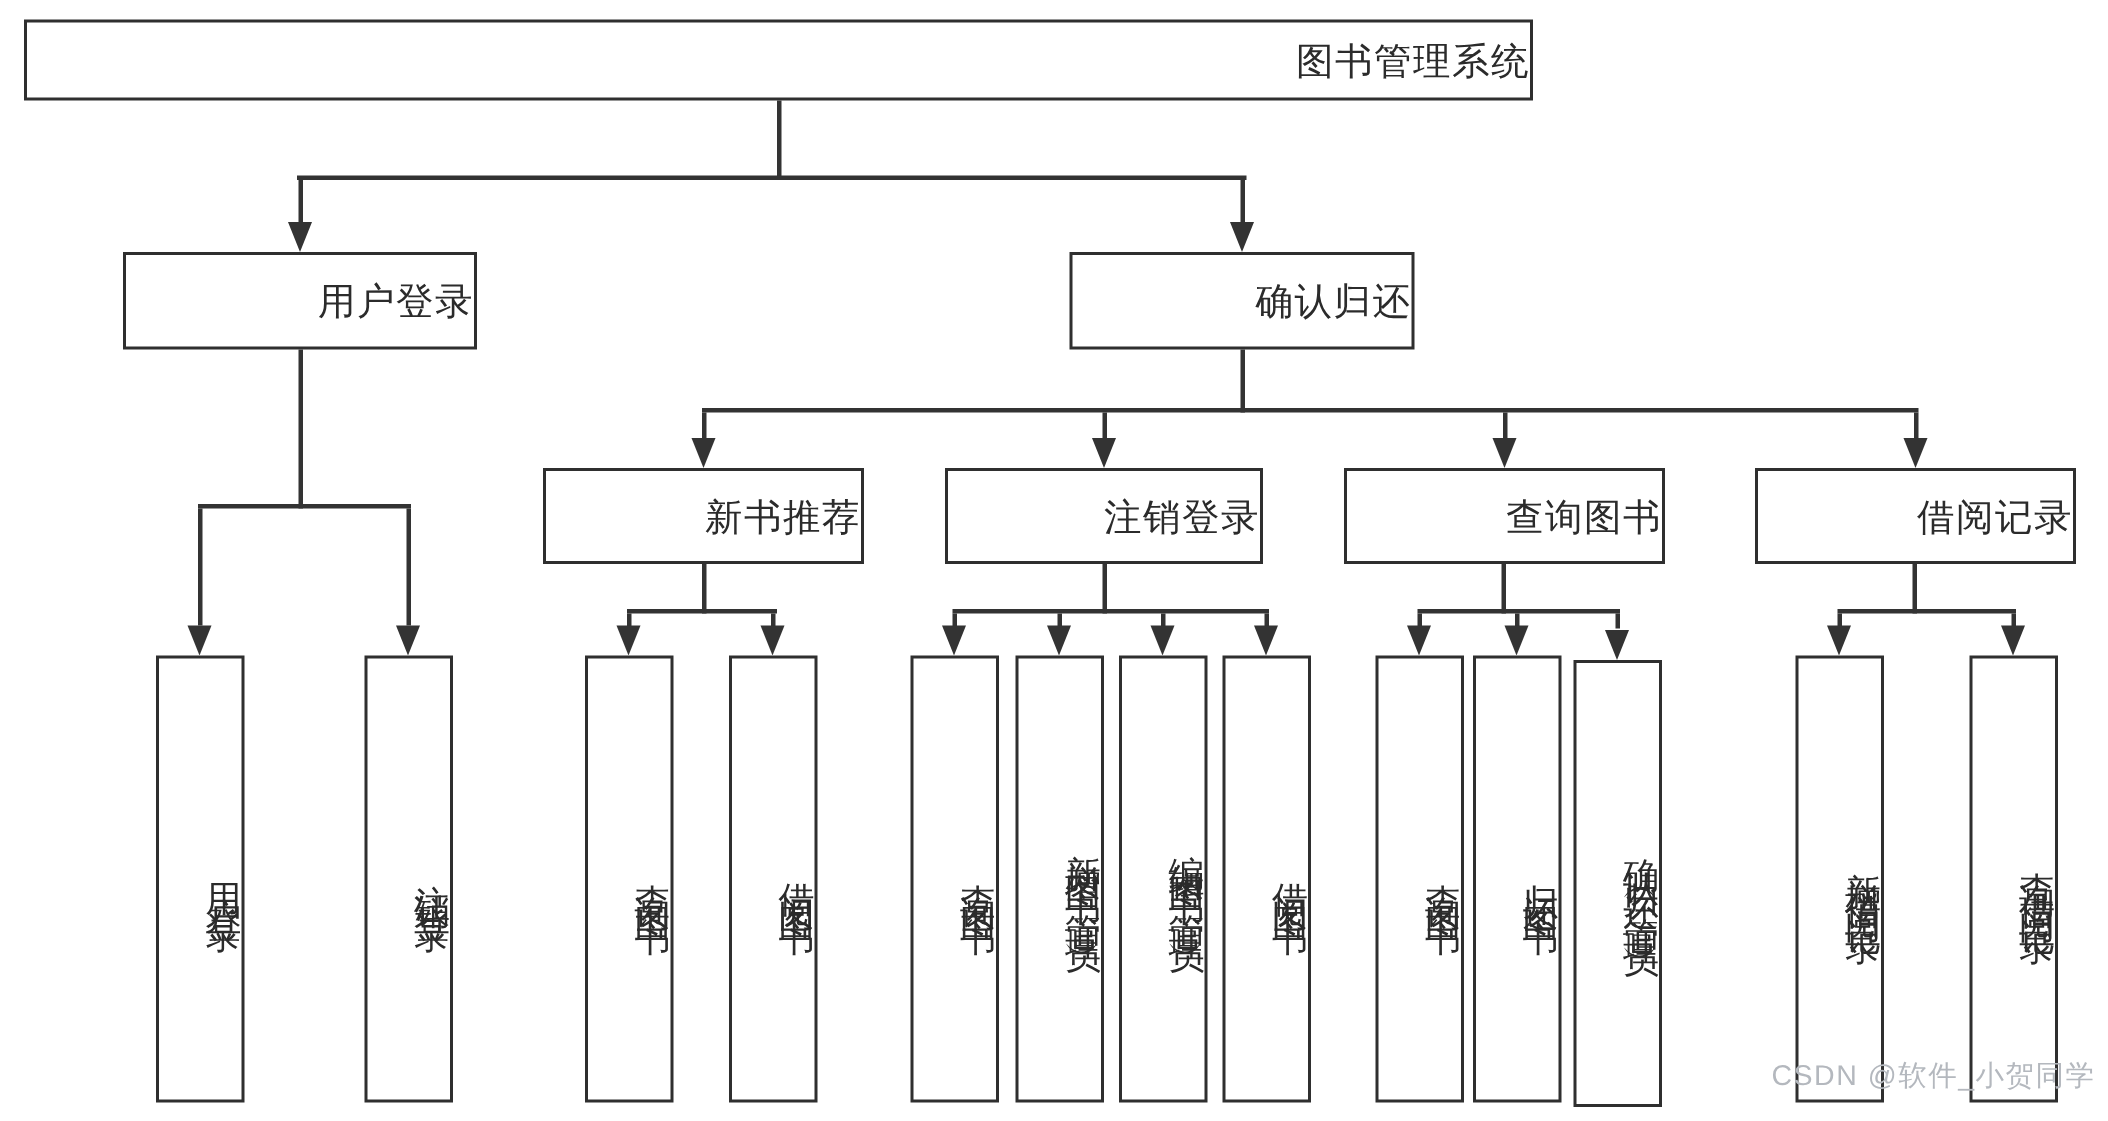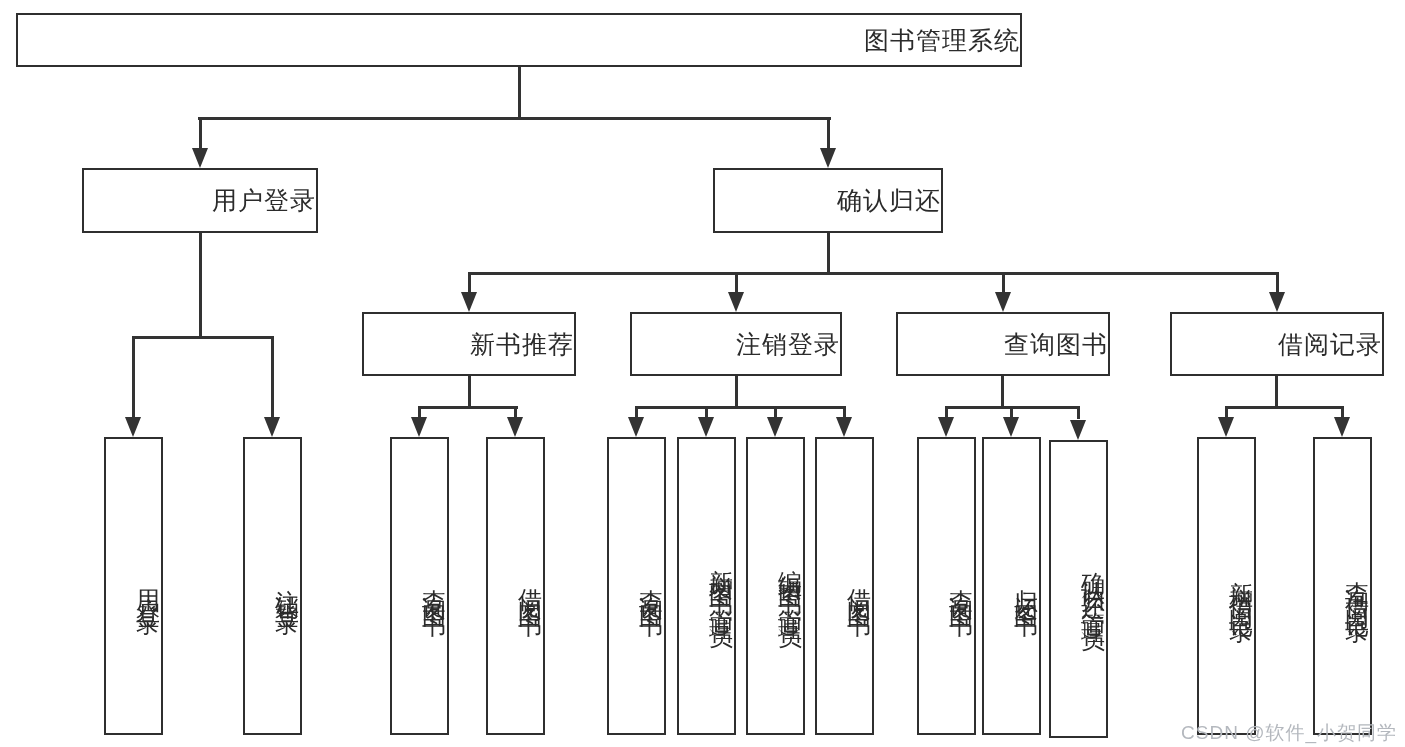--- a/index.html
+++ b/index.html
@@ -45,21 +45,21 @@
   .vl{position:absolute;width:3px;background:var(--line);}
   .hl{position:absolute;height:3px;background:var(--line);}
   .ah{
     position:absolute;width:0;height:0;
     border-left:8px solid transparent;
     border-right:8px solid transparent;
     border-top:20px solid var(--line);
   }
   .watermark{
     position:absolute;
-    top:720px;
+    top:704px;
     right:8px;
     font-size:19px;
     color:var(--wm);
     letter-spacing:1px;
     z-index:10;
     white-space:nowrap;
   }
 </style>
 </head>
 <body>

